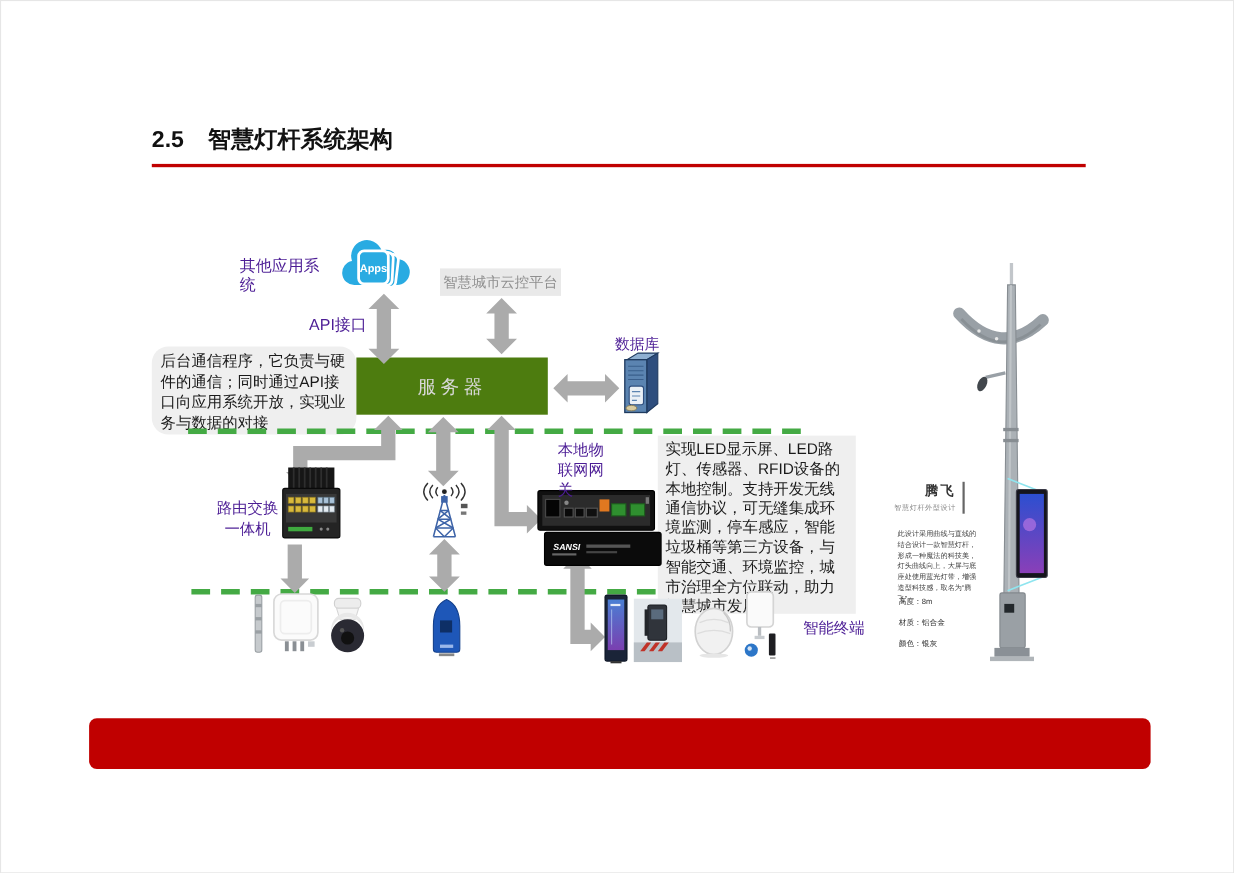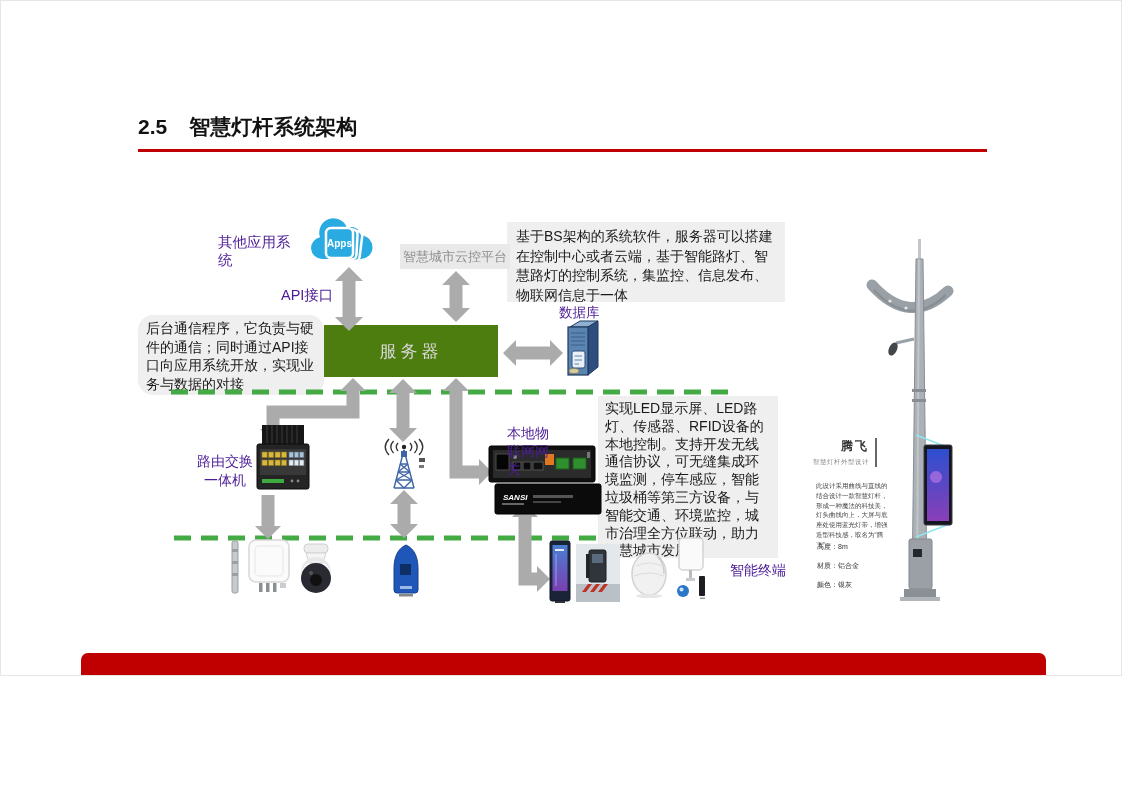--- a/index.html
+++ b/index.html
@@ -1,17 +1,17 @@
 <!DOCTYPE html>
 <html><head>
 <meta charset="utf-8">
 <style>
   html,body{margin:0;padding:0;background:#fff;}
   body{font-family:"Liberation Sans","DejaVu Sans",sans-serif;}
-  .slide{position:relative;width:1122px;height:676px;background:#fff;border:1px solid #e6e6e6;box-sizing:border-box;overflow:hidden;}
+  .slide{position:relative;width:1122px;height:794px;background:#fff;border:1px solid #e6e6e6;box-sizing:border-box;overflow:hidden;}
 
   
   .title{position:absolute;left:137px;top:112px;font-size:21px;font-weight:bold;color:#111;z-index:5;}
   .title .num{margin-right:22px;}
   .title-rule{position:absolute;left:137px;top:148px;width:849px;height:3px;background:#C00000;z-index:5;}
 
   
   .note{position:absolute;background:#EFEFEF;color:#1a1a1a;font-size:14px;box-sizing:border-box;z-index:1;}
   .note-left{left:137px;top:314px;width:186px;height:80px;padding:4px 8px;line-height:18.5px;border-radius:15px;}
   .note-topright{left:506px;top:221px;width:278px;height:80px;padding:5px 9px;line-height:19.5px;}
@@ -20,21 +20,21 @@
   .platform-box{position:absolute;left:399px;top:243px;width:110px;height:25px;background:#E9E9E9;color:#8F8F8F;
     font-size:13px;display:flex;align-items:center;justify-content:center;white-space:nowrap;z-index:1;}
   .server-box{position:absolute;left:323px;top:324px;width:174px;height:52px;background:#4d7c0f;color:#D8D8D8;
     font-size:17px;letter-spacing:4px;display:flex;align-items:center;justify-content:center;z-index:1;}
 
   
   .lbl{position:absolute;color:#4c1d95;z-index:4;}
   .lbl-other{left:217px;top:232px;width:80px;font-size:14.5px;line-height:18px;}
   .lbl-api{left:280px;top:285px;font-size:14.5px;}
   .lbl-db{left:558px;top:303px;font-size:13.5px;}
-  .lbl-gateway{left:506px;top:399px;width:46px;font-size:14px;line-height:18px;margin-top:24px;}
+  .lbl-gateway{left:506px;top:399px;width:46px;font-size:14px;line-height:18px;}
   .lbl-router{left:192px;top:451px;width:64px;font-size:14px;line-height:19px;text-align:center;}
   .lbl-terminal{left:729px;top:561px;font-size:14px;}
 
   
   .connectors{position:absolute;left:0;top:0;z-index:2;}
   .dash{stroke:#44AA44;stroke-width:5;stroke-dasharray:17 10;}
   .arr{fill:#ABABAB;}
   .arr-line{stroke:#ABABAB;stroke-width:13;fill:none;}
 
   
@@ -68,21 +68,20 @@
 </head>
 <body>
 
 <div class="slide">
 
   <div class="title">
     <span class="num">2.5</span><span>智慧灯杆系统架构</span>
   </div>
   <div class="title-rule"></div>
 
-  <div class="note note-topright">基于BS架构的系统软件，服务器可以搭建在控制中心或者云端，基于智能路灯、智慧路灯的控制系统，集监控、信息发布、物联网信息于一体</div>
   <div class="note note-left">后台通信程序，它负责与硬件的通信；同时通过API接口向应用系统开放，实现业务与数据的对接</div>
   <div class="note note-midright">实现LED显示屏、LED路灯、传感器、RFID设备的本地控制。支持开发无线通信协议，可无缝集成环境监测，停车感应，智能垃圾桶等第三方设备，与智能交通、环境监控，城市治理全方位联动，助力智慧城市发展</div>
 
   <div class="platform-box">智慧城市云控平台</div>
   <div class="server-box">服务器</div>
 
   <svg class="connectors" width="1122" height="794" viewBox="0 0 1122 794">
     <line class="dash" x1="170" y1="391" x2="737" y2="391"></line>
     <line class="dash" x1="173" y1="537" x2="598" y2="537"></line>
 

